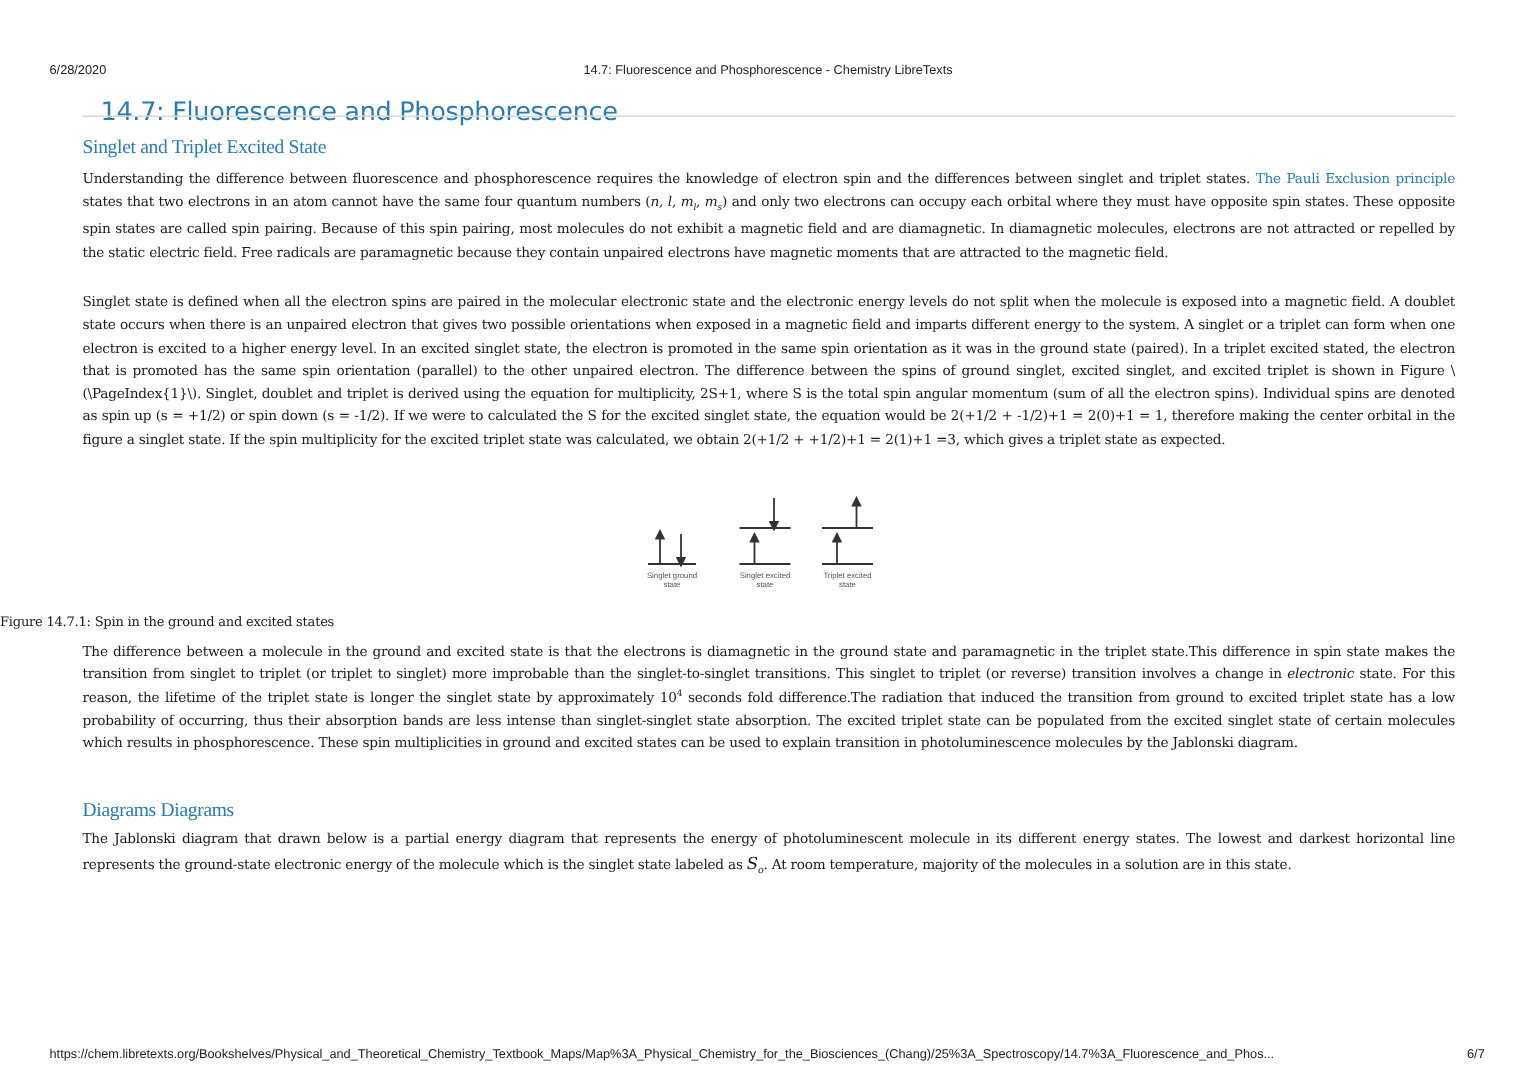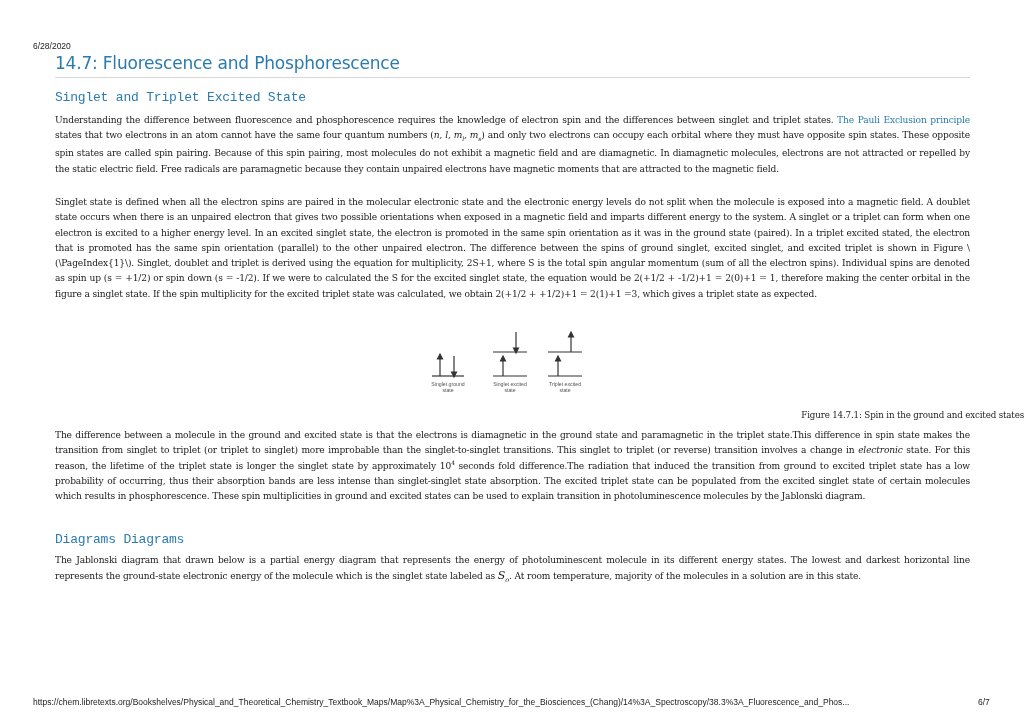--- a/index.html
+++ b/index.html
@@ -1,45 +1,46 @@
 <!DOCTYPE html>
 <html><head>
   <meta charset="utf-8">
   <style>
     html, body { margin: 0; padding: 0; background: #ffffff; }
     body { width: 1024px; height: 724px; position: relative; overflow: hidden; color: #1a1a1a; }
     .print-header { position: absolute; top: 17px; left: 0; width: 822px; height: 14px;
       font-family: "Liberation Sans", sans-serif; font-size: 8.5px; color: #222; margin-top: 24px; }
     .print-header .date { position: absolute; left: 33px; top: 0; }
     .print-header .title { position: absolute; left: 0; width: 1024px; text-align: center; top: 0; }
-    .page-title { position: absolute; left: 55px; top: 53px; margin: 0; font-family: "DejaVu Sans", sans-serif;
+    .page-title { position: absolute; left: 55px; top: 53px; margin: 12px; font-family: "DejaVu Sans", sans-serif;
       font-weight: normal; font-size: 17px; color: #2a7bb0; letter-spacing: -0.2px; }
     .title-rule { position: absolute; left: 55px; top: 77px; width: 915px; height: 1px; background: #d8d8d8; }
-    .section-heading { position: absolute; left: 55px; margin: 0; font-family: Liberation Mono, monospace;
+    .section-heading { position: absolute; left: 55px; margin: 0; font-family: Liberation Serif, serif;
       font-weight: normal; font-size: 13px; color: #2a7bb0; letter-spacing: -0.2px; }
     .para { position: absolute; left: 55px; width: 915px; margin: 0; font-family: "DejaVu Serif", serif;
       font-size: 9.1px; line-height: 15.3px; text-align: justify; color: #1a1a1a; letter-spacing: -0.15px; }
     .para a { color: #2a7bb0; text-decoration: none; }
     .para em { font-style: italic; }
     .para sup { font-size: 6px; line-height: 0; }
     .figure { position: absolute; left: 430px; top: 330px; width: 170px; height: 72px; }
     .fig-label { position: absolute; font-family: "Liberation Sans", sans-serif; font-size: 5.2px; color: #555;
       text-align: center; line-height: 6px; width: 40px; }
-    .caption { position: absolute; left: 0; width: 1024px; top: 410px; text-align: right;
+    .caption { position: absolute; left: 0; width: 1024px; top: 410px; text-align: left;
       font-family: "DejaVu Serif", serif; font-size: 8.7px; color: #1a1a1a; letter-spacing: -0.15px; }
     .print-footer { position: absolute; top: 697px; left: 0; width: 1024px;
       font-family: "Liberation Sans", sans-serif; font-size: 8.5px; color: #222; }
     .print-footer .url { position: absolute; left: 33px; top: 0; white-space: nowrap; }
     .print-footer .page { position: absolute; left: 978px; top: 0; }
   </style>
 </head>
 <body>
 
 <div class="print-header">
   <span class="date">6/28/2020</span>
+  <span class="title">14.7: Fluorescence and Phosphorescence - Chemistry LibreTexts</span>
 </div>
 
 <h1 class="page-title">14.7: Fluorescence and Phosphorescence</h1>
 <div class="title-rule"></div>
 
 <h2 class="section-heading" style="top:90px;">Singlet and Triplet Excited State</h2>
 
 <p class="para" style="top:113px;"><span>Understanding the difference between fluorescence and phosphorescence requires the knowledge of electron spin and the differences between singlet and triplet states. </span><a href="#">The Pauli Exclusion principle</a><span> states that two electrons in an atom cannot have the same four quantum numbers (</span><em>n, l, m<sub style="font-size:6px">l</sub>, m<sub style="font-size:6px">s</sub></em><span>) and only two electrons can occupy each orbital where they must have opposite spin states. These opposite spin states are called spin pairing. Because of this spin pairing, most molecules do not exhibit a magnetic field and are diamagnetic. In diamagnetic molecules, electrons are not attracted or repelled by the static electric field. Free radicals are paramagnetic because they contain unpaired electrons have magnetic moments that are attracted to the magnetic field.</span></p>
 
 <p class="para" style="top:195px;">Singlet state is defined when all the electron spins are paired in the molecular electronic state and the electronic energy levels do not split when the molecule is exposed into a magnetic field. A doublet state occurs when there is an unpaired electron that gives two possible orientations when exposed in a magnetic field and imparts different energy to the system. A singlet or a triplet can form when one electron is excited to a higher energy level. In an excited singlet state, the electron is promoted in the same spin orientation as it was in the ground state (paired). In a triplet excited stated, the electron that is promoted has the same spin orientation (parallel) to the other unpaired electron. The difference between the spins of ground singlet, excited singlet, and excited triplet is shown in Figure \(\PageIndex{1}\). Singlet, doublet and triplet is derived using the equation for multiplicity, 2S+1, where S is the total spin angular momentum (sum of all the electron spins). Individual spins are denoted as spin up (s = +1/2) or spin down (s = -1/2). If we were to calculated the S for the excited singlet state, the equation would be 2(+1/2 + -1/2)+1 = 2(0)+1 = 1, therefore making the center orbital in the figure a singlet state. If the spin multiplicity for the excited triplet state was calculated, we obtain 2(+1/2 + +1/2)+1 = 2(1)+1 =3, which gives a triplet state as expected.</p>
@@ -75,15 +76,15 @@
 </div>
 <div class="caption">Figure 14.7.1: Spin in the ground and excited states</div>
 
 <p class="para" style="top:428px;"><span>The difference between a molecule in the ground and excited state is that the electrons is diamagnetic in the ground state and paramagnetic in the triplet state.This difference in spin state makes the transition from singlet to triplet (or triplet to singlet) more improbable than the singlet-to-singlet transitions. This singlet to triplet (or reverse) transition involves a change in </span><em>electronic</em><span> state. For this reason, the lifetime of the triplet state is longer the singlet state by approximately 10</span><sup>4</sup><span> seconds fold difference.The radiation that induced the transition from ground to excited triplet state has a low probability of occurring, thus their absorption bands are less intense than singlet-singlet state absorption. The excited triplet state can be populated from the excited singlet state of certain molecules which results in phosphorescence. These spin multiplicities in ground and excited states can be used to explain transition in photoluminescence molecules by the Jablonski diagram.</span></p>
 
 <h2 class="section-heading" style="top:532px;">Diagrams Diagrams</h2>
 
 <p class="para" style="top:553px;"><span>The Jablonski diagram that drawn below is a partial energy diagram that represents the energy of photoluminescent molecule in its different energy states. The lowest and darkest horizontal line represents the ground-state electronic energy of the molecule which is the singlet state labeled as </span><em style="font-size:11px"><span>S</span><sub style="font-size:6.5px">o</sub></em><span>. At room temperature, majority of the molecules in a solution are in this state.</span></p>
 
 <div class="print-footer">
-  <span class="url">https://chem.libretexts.org/Bookshelves/Physical_and_Theoretical_Chemistry_Textbook_Maps/Map%3A_Physical_Chemistry_for_the_Biosciences_(Chang)/14%3A_Spectroscopy/38.3%3A_Fluorescence_and_Phos...</span>
+  <span class="url">https://chem.libretexts.org/Bookshelves/Physical_and_Theoretical_Chemistry_Textbook_Maps/Map%3A_Physical_Chemistry_for_the_Biosciences_(Chang)/25%3A_Spectroscopy/14.7%3A_Fluorescence_and_Phos...</span>
   <span class="page">6/7</span>
 </div>
 
 </body></html>

